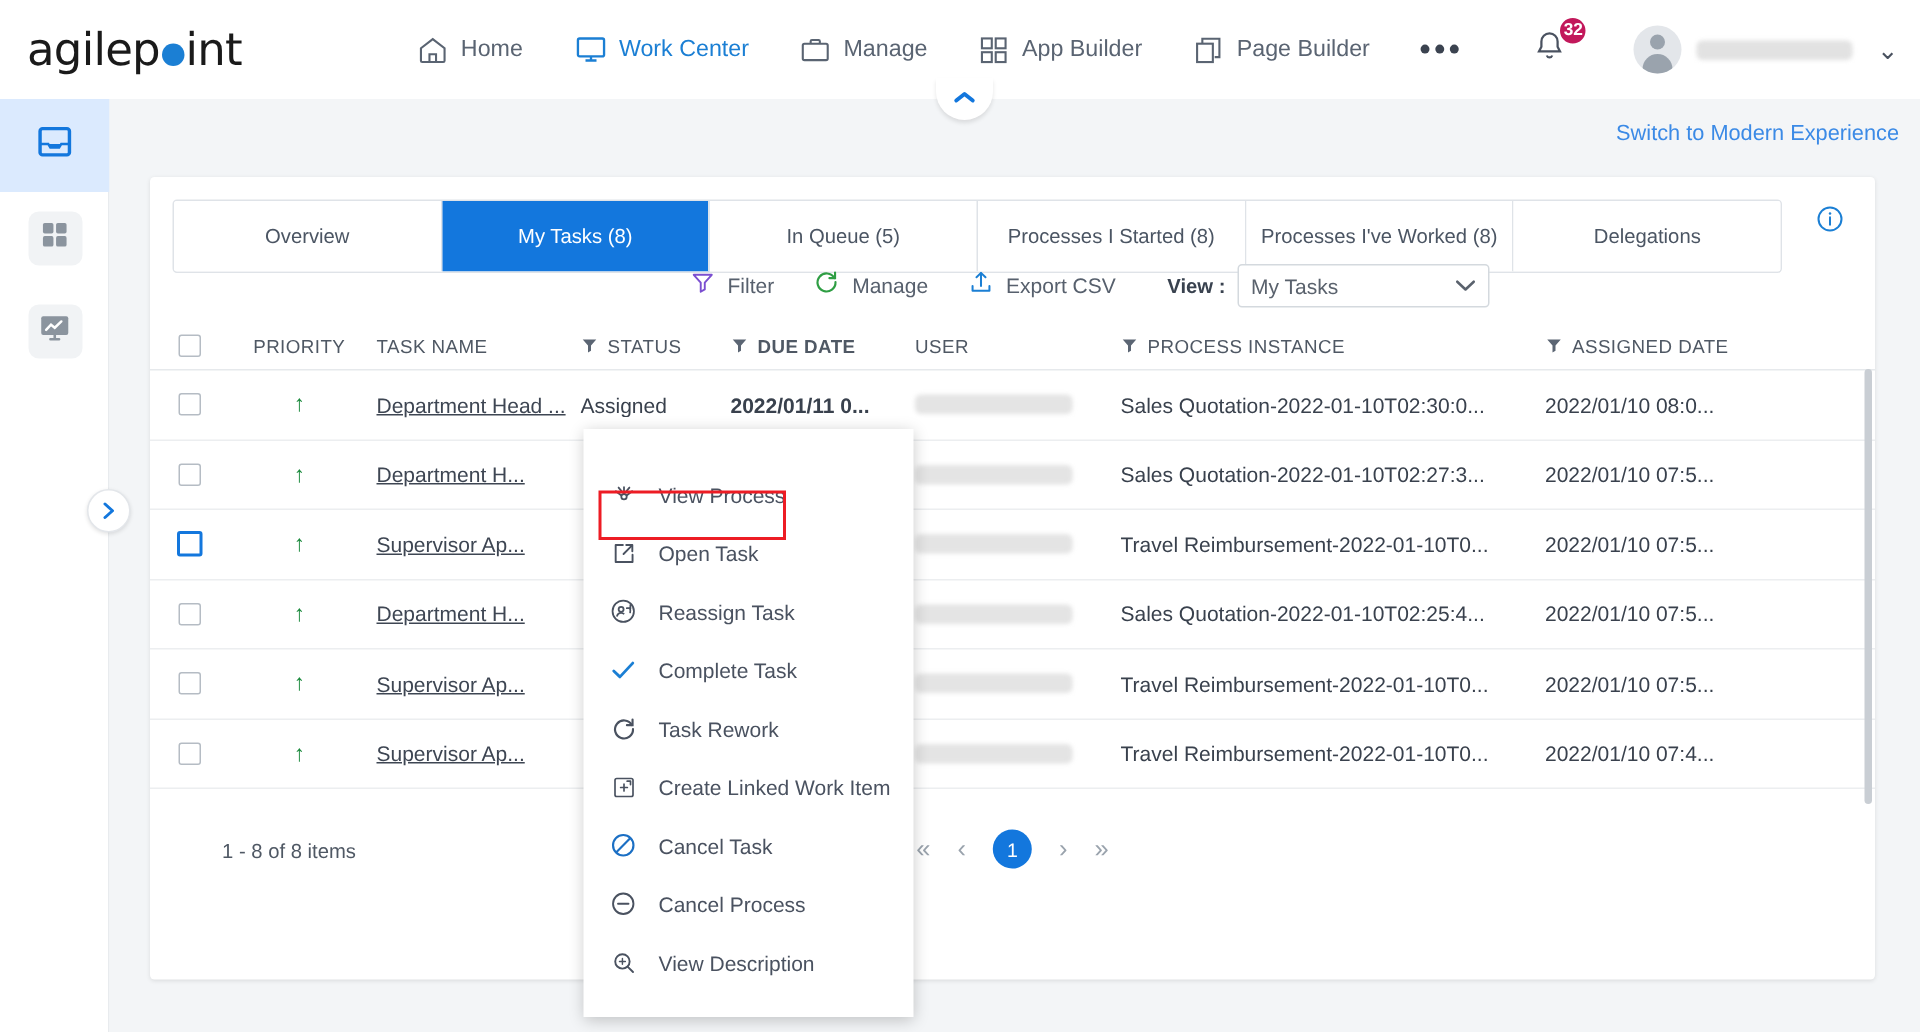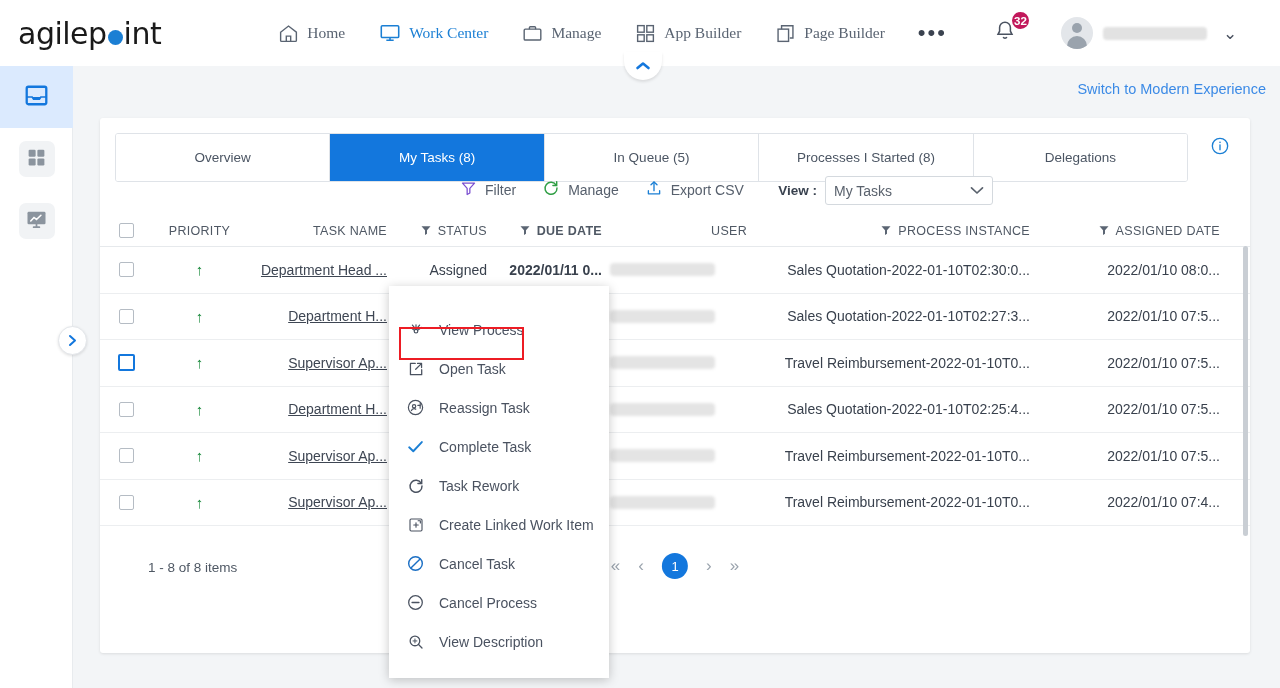--- a/index.html
+++ b/index.html
@@ -24,21 +24,21 @@
     white-space: nowrap;
   }
   .logo-dot {
     display:inline-block; width: 15px; height: 15px; border-radius:50%;
     background:#1b7fd4; margin: 0 1px; vertical-align: -1px;
   }
   .navitems { display: flex; align-items: center; margin-left: 100px; gap: 0px; }
   .navitem {
     display: flex; align-items: center; gap: 8px;
     padding: 0 17px; height: 50px; cursor: pointer;
-    color: #5a6472; font-size: 15.5px; white-space: nowrap; font-family: Liberation Serif, serif;
+    color: #5a6472; font-size: 15.5px; white-space: nowrap;
   }
   .navitem.active { color: #1b7fd4; }
   .navitem svg { display: block; }
 
   .nav-ellipsis {
     padding: 0 16px; color: #3b4350; font-size: 22px; letter-spacing: 2px;
     cursor: pointer; line-height: 10px; height: 24px; display:flex; align-items:center;
   }
   .nav-divider { width: 1px; height: 34px; background: #dfe3e8; margin: 0 8px; }
 
@@ -139,21 +139,21 @@
     font-size: 14px; color: #57606d; }
   .viewbox { position: absolute; right: 23px; top: 3px; display: flex; align-items: center; gap: 8px; }
   .viewlabel { font-size: 13.5px; color: #39424f; font-weight: bold; }
   .select {
     width: 168px; height: 29px; border: 1px solid #d4d9de; border-radius: 3px;
     display: flex; align-items: center; padding: 0 8px; font-size: 14px; color: #5a626d;
     justify-content: space-between; cursor: pointer; background: #fff;
   }
 
   
-  .table { position: absolute; left: 0; top: 97px; width: 1150px; text-align: right; }
+  .table { position: absolute; left: 0; top: 97px; width: 1150px; }
   .thead {
     display: flex; height: 32px; align-items: center;
     font-size: 12.5px; color: #4f5864; letter-spacing: 0.3px;
     border-bottom: 1px solid #e6e9ec;
   }
   .tr {
     display: flex; height: 46.5px; align-items: center;
     font-size: 14px; color: #39414d; border-bottom: 1px solid #eceef0;
   }
   .c-chk   { width: 52px;  display:flex; justify-content:center; }
@@ -344,20 +344,21 @@
   <div class="content">
     <div class="switch-link">Switch to Modern Experience</div>
 
     <div class="card">
 
       <div class="tabbar">
         <div class="tab">Overview</div>
         <div class="tab active">My Tasks (8)</div>
         <div class="tab">In Queue (5)</div>
         <div class="tab">Processes I Started (8)</div>
+        <div class="tab">Processes I've Worked (8)</div>
         <div class="tab">Delegations</div>
       </div>
       <div class="info-icon">
         <svg width="20" height="20" viewBox="0 0 24 24" fill="none" stroke="#1b7fd4" stroke-width="1.6">
           <circle cx="12" cy="12" r="9.2"></circle>
           <path d="M12 10.6v6" stroke-linecap="round"></path>
           <circle cx="12" cy="7.6" r="1" fill="#1b7fd4" stroke="none"></circle>
         </svg>
       </div>
 

